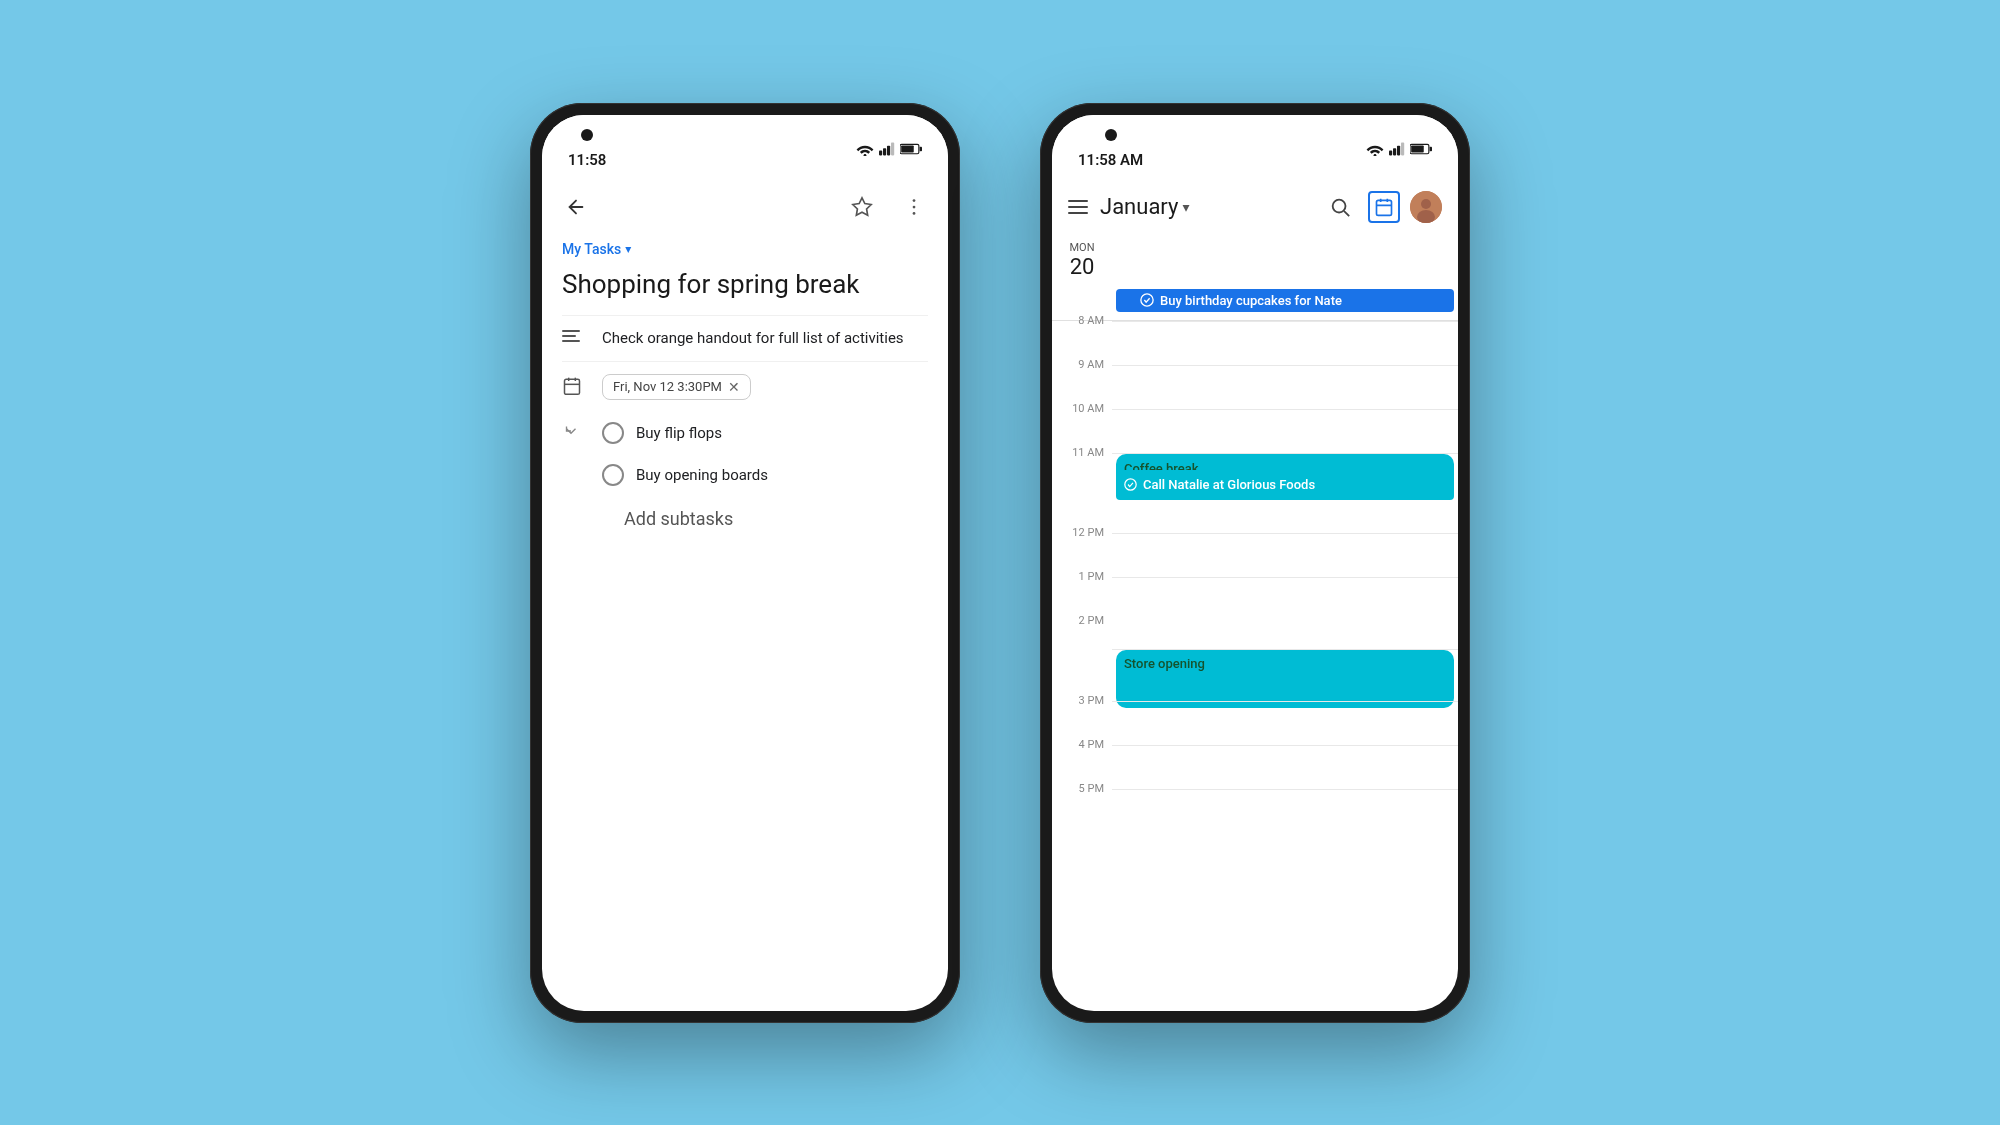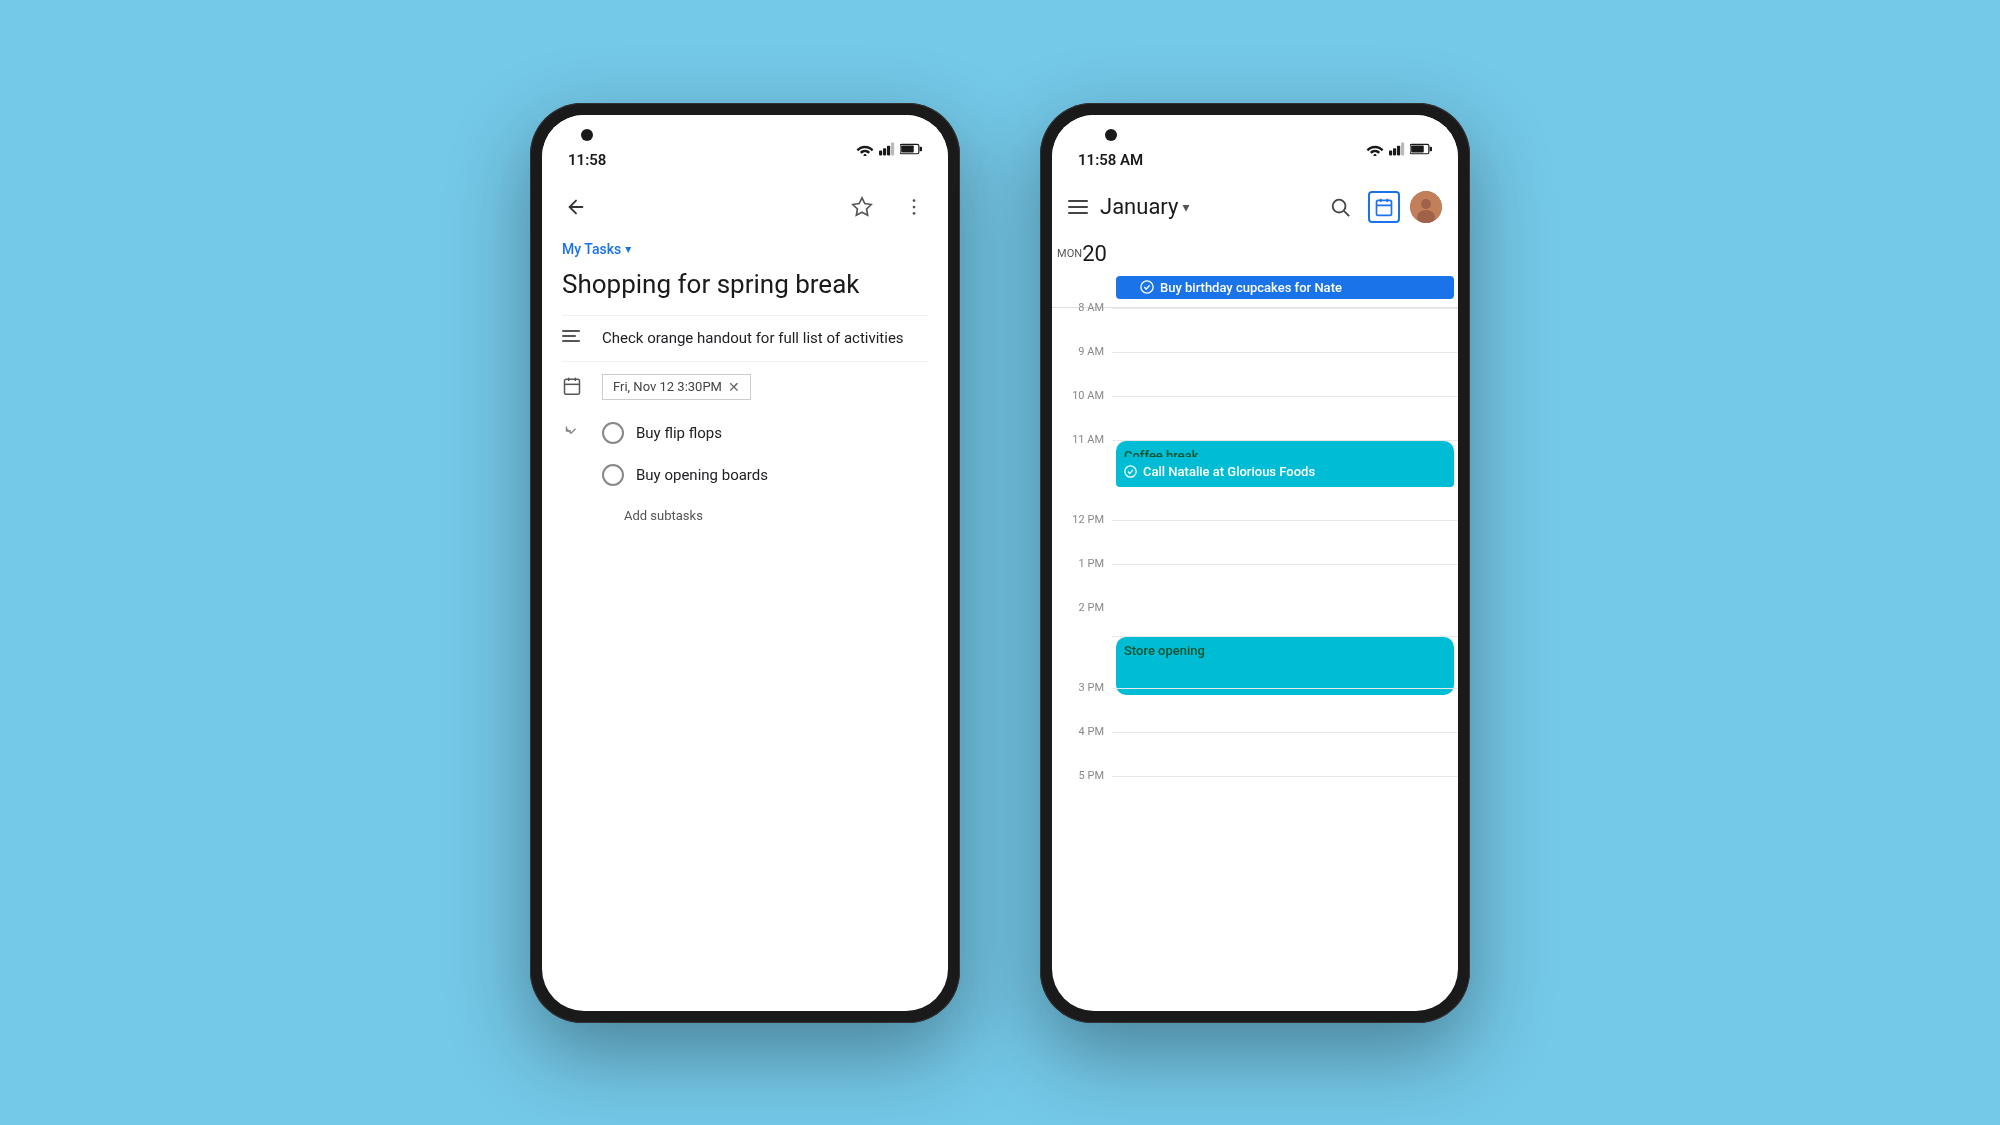--- a/index.html
+++ b/index.html
@@ -148,21 +148,21 @@
       font-size: 15px;
       color: #202124;
       line-height: 1.4;
     }
 
     .date-chip {
       display: inline-flex;
       align-items: center;
       gap: 6px;
       border: 1.5px solid #ccc;
-      border-radius: 0;
+      border-radius: 8px;
       padding: 4px 10px;
       font-size: 13px;
       color: #444;
       cursor: pointer;
     }
 
     .date-chip-x {
       color: #666;
       font-size: 14px;
       cursor: pointer;
@@ -189,21 +189,21 @@
       cursor: pointer;
     }
 
     .subtask-text {
       font-size: 15px;
       color: #202124;
     }
 
     .add-subtasks {
       color: #555;
-      font-size: 13px;
+      font-size: 18px;
       padding: 12px 0 12px 62px;
       cursor: pointer;
     }
 
     
     .cal-toolbar {
       display: flex;
       justify-content: space-between;
       align-items: center;
       padding: 12px 16px;
@@ -273,21 +273,21 @@
     }
 
     .cal-day-header {
       display: flex;
       padding: 4px 0 8px 0;
       flex-shrink: 0;
     }
 
     .cal-day-label {
       display: flex;
-      flex-direction: row;
+      flex-direction: column;
       align-items: center;
       justify-content: center;
       width: 60px;
       flex-shrink: 0;
     }
 
     .cal-day-dow {
       font-size: 11px;
       color: #555;
       text-transform: uppercase;

